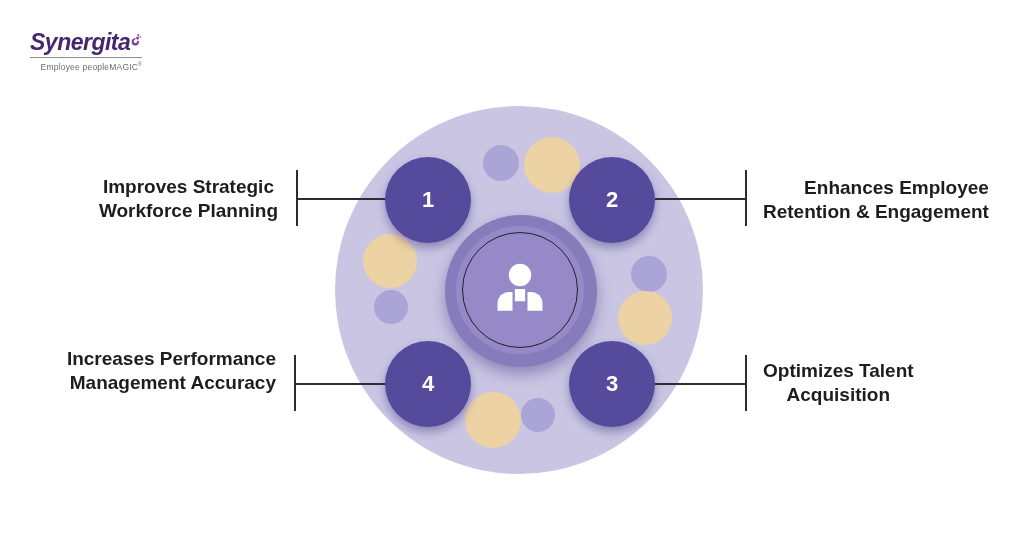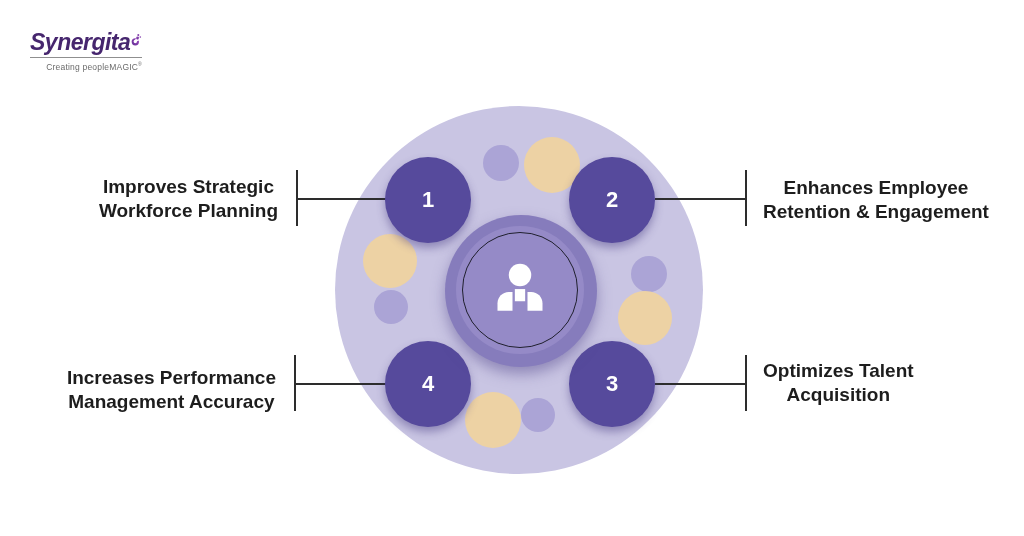--- a/index.html
+++ b/index.html
@@ -87,23 +87,23 @@
   
   .benefit-label {
     position: absolute;
     font-size: 19px;
     font-weight: 700;
     line-height: 24px;
     color: var(--label-text, #1d1d1d);
     white-space: pre-line;
   }
   .label-1 { right: 746px; top: 175px; text-align: center; }
-  .label-2 { left: 763px; top: 176px; text-align: center; }
+  .label-2 { left: 763px; top: 176px; text-align: right; }
   .label-3 { left: 763px; top: 359px; text-align: center; }
-  .label-4 { right: 748px; top: 366px; text-align: center; }
+  .label-4 { right: 748px; top: 347px; text-align: right; }
 </style>
 </head>
 <body>
 
 <div class="canvas">
 
   <div class="logo">
     <div class="logo-row">
       <span class="brand">Synergita</span>
       <svg class="swirl" viewBox="0 0 32 40">
@@ -115,21 +115,21 @@
         </defs>
         <circle cx="13" cy="27" r="11" fill="url(#swg)"></circle>
         <circle cx="13" cy="26" r="5" fill="#ffffff"></circle>
         <path d="M13 18 L26 22 L13 27 Z" fill="#ffffff"></path>
         <circle cx="20" cy="15" r="4.2" fill="url(#swg)"></circle>
         <circle cx="22" cy="6.5" r="3" fill="url(#swg)"></circle>
         <circle cx="28" cy="12.5" r="2.4" fill="url(#swg)"></circle>
       </svg>
     </div>
     <div class="logo-divider"></div>
-    <div class="tagline"><span>Creating peopleMAGIC</span><sup>®</sup></div>
+    <div class="tagline"><span>Employee peopleMAGIC</span><sup>®</sup></div>
   </div>
 
   <div class="circle big-circle"></div>
 
   <div class="circle deco-lav" style="left:483px;top:145px;width:36px;height:36px;"></div>
   <div class="circle deco-tan" style="left:524px;top:137px;width:56px;height:56px;"></div>
   <div class="circle deco-tan" style="left:363px;top:234px;width:54px;height:54px;"></div>
   <div class="circle deco-lav" style="left:374px;top:290px;width:34px;height:34px;"></div>
   <div class="circle deco-lav" style="left:631px;top:256px;width:36px;height:36px;"></div>
   <div class="circle deco-tan" style="left:618px;top:291px;width:54px;height:54px;"></div>

